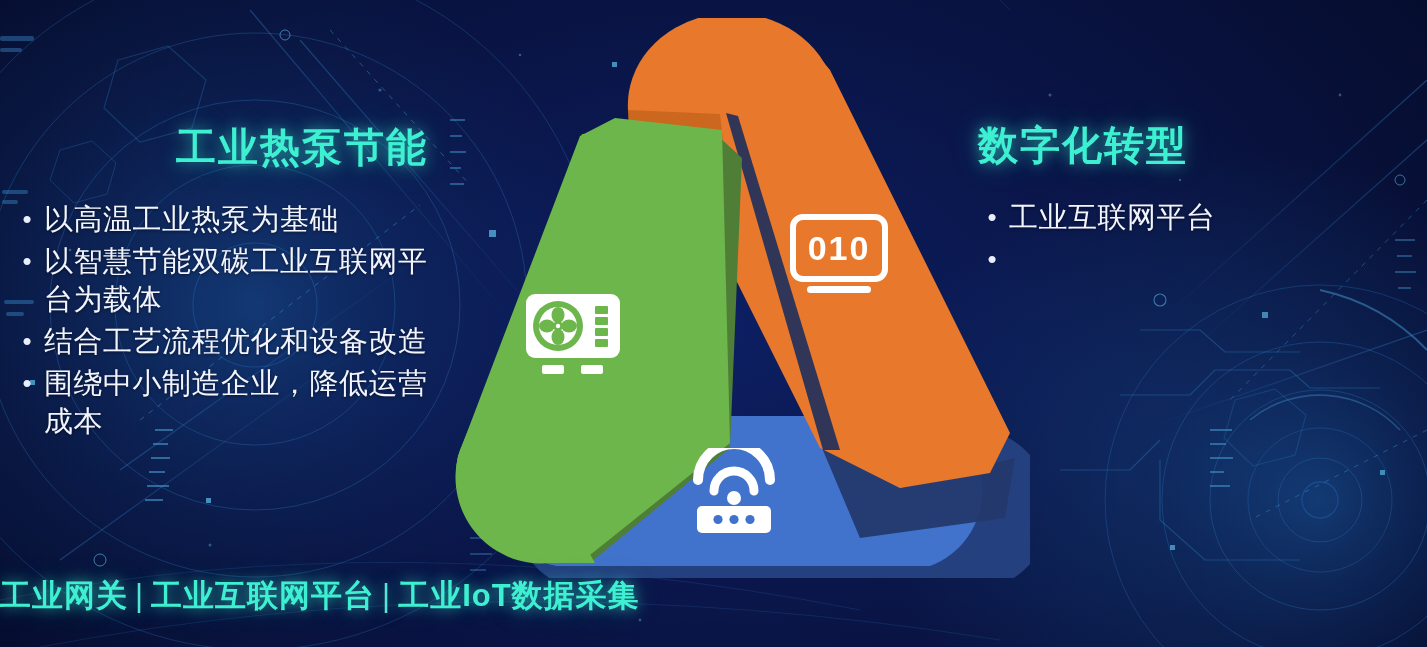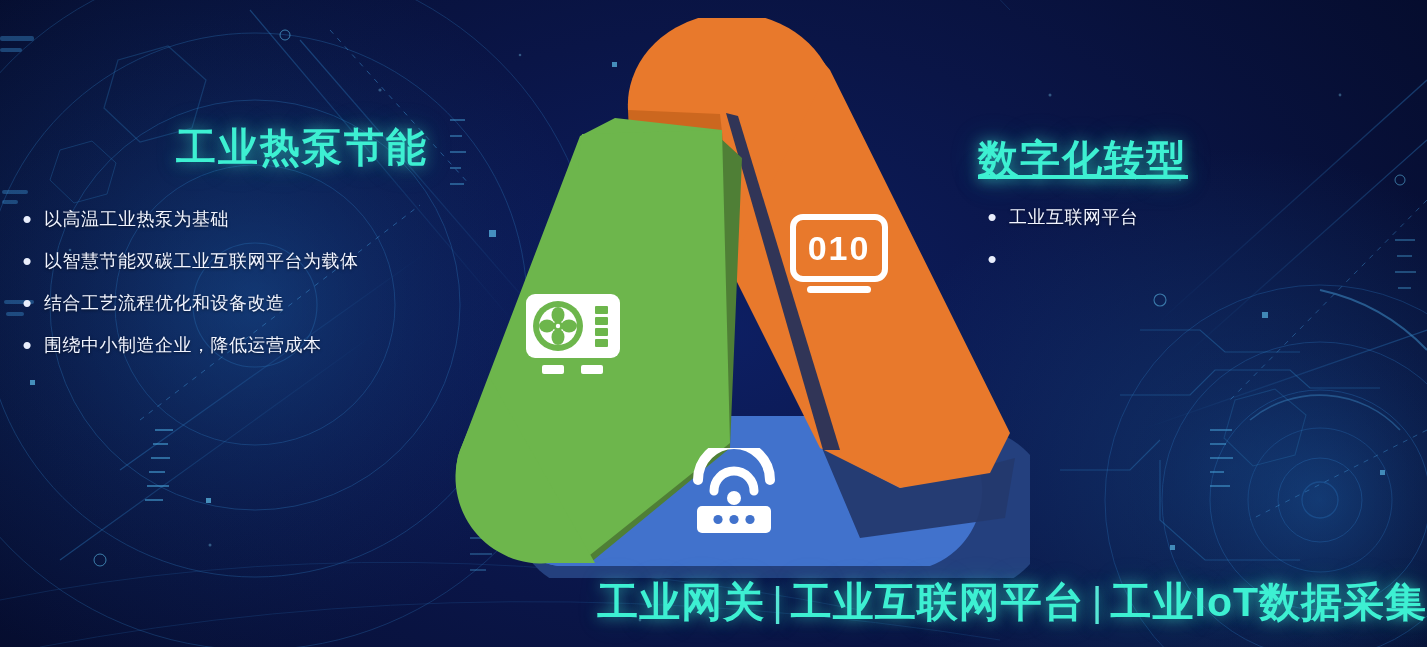--- a/index.html
+++ b/index.html
@@ -24,61 +24,60 @@
   .heading{
     position:absolute;
     font-size:40px;
     font-weight:700;
     letter-spacing:2px;
     color:#3df0d2;
     text-shadow:0 0 14px rgba(61,240,210,.55),0 0 30px rgba(45,200,190,.3);
     white-space:nowrap;
   }
   #heading-left{left:176px;top:120px;}
-  #heading-right{left:978px;top:132px;text-decoration:underline;}
+  #heading-right{left:978px;top:118px;}
 
   
   .bullets{position:absolute;color:#ffffff;}
   #bullets-left{left:10px;top:200px;width:450px;}
   #bullets-right{left:975px;top:198px;width:452px;}
   .bullet-row{
     display:flex;
     align-items:flex-start;
     margin-bottom:4px;
   }
   .bullet-dot{
     flex:0 0 auto;
     width:34px;
     text-align:center;
     font-size:26px;
     line-height:38px;
     color:#e9eefc;
   }
   .bullet-text{
-    font-size:18px;
+    font-size:29px;
     line-height:38px;
     letter-spacing:.5px;
     color:#f2f5ff;
     text-shadow:0 1px 3px rgba(0,0,0,.55);
   }
   #bullets-left .bullet-text{max-width:392px;}
   #bullets-right .bullet-text{max-width:400px;}
 
   
   #caption{
     position:absolute;
     left:0;right:0;
     top:575px;
-    text-align:right;
-    font-size:41px;
+    text-align:left;
+    font-size:31px;
     font-weight:700;
     letter-spacing:1px;
     color:#3df0d2;
     text-shadow:0 0 13px rgba(61,240,210,.6),0 0 28px rgba(40,200,180,.3);
-    padding-left:39px;
   }
   #caption .sep{color:#57e6d6;padding:0 7px;font-weight:400;}
 
   
   #triangle-wrap{
     position:absolute;
     left:430px;top:18px;
     width:600px;height:560px;
   }
   #triangle-svg{width:600px;height:560px;display:block;}

